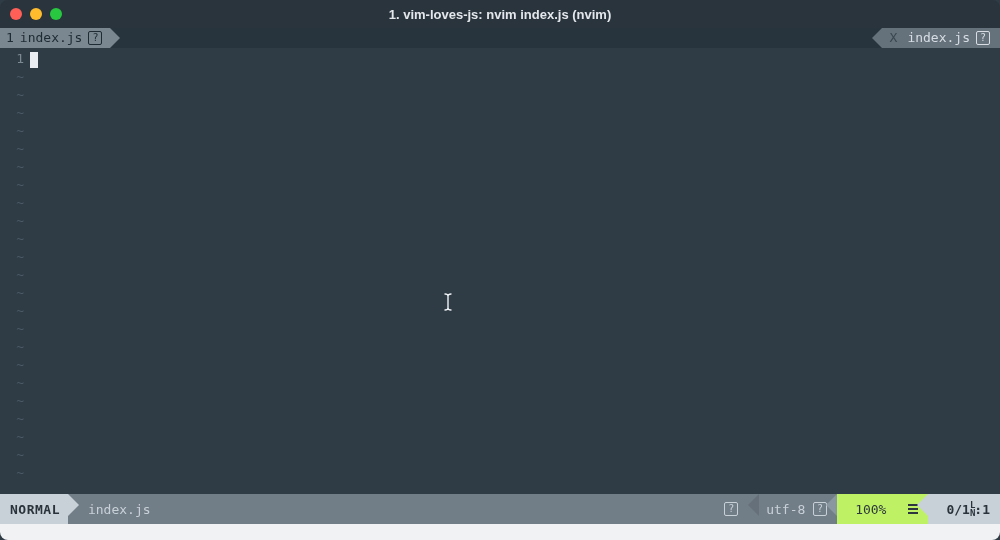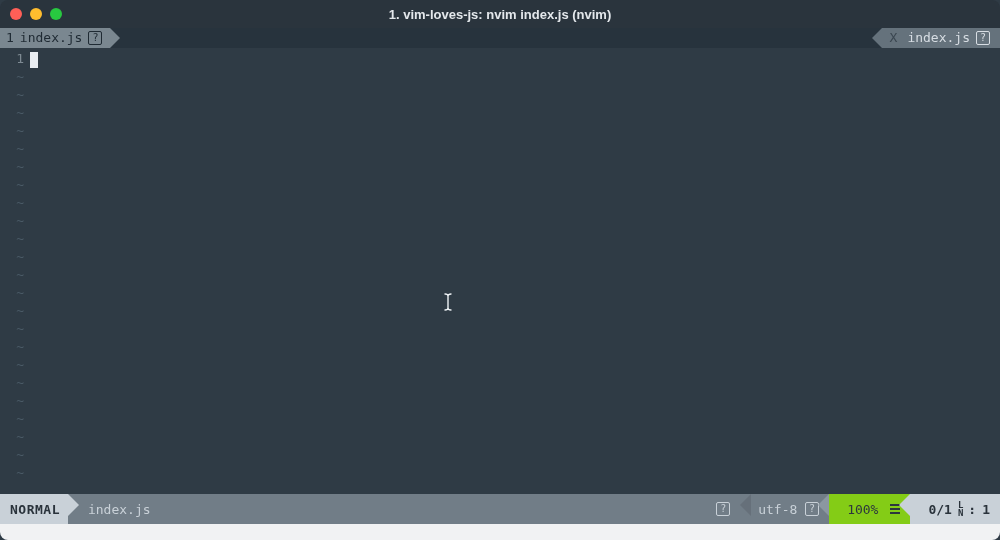--- a/index.html
+++ b/index.html
@@ -191,39 +191,38 @@
   .seg.enc { position: relative; padding-left: 18px; }
   .seg.enc::before {
     content: "";
     position: absolute; left: 0; top: 0;
     border-top: 11px solid transparent;
     border-bottom: 11px solid transparent;
     border-right: 11px solid var(--status-bg);
     filter: brightness(0.9);
   }
   .seg.pct {
-    background: #84cc16;
+    background: #bef264;
     color: #2d363e;
     position: relative;
     padding-left: 18px;
-    gap: 12px;
+    gap: 22px;
   }
   .seg.pct::before {
     content: "";
     position: absolute; left: -11px; top: 0;
     border-top: 11px solid transparent;
     border-bottom: 11px solid transparent;
     border-right: 11px solid #8b97a0;
   }
   .seg.pos {
     background: var(--normal-bg);
     color: var(--normal-fg);
     position: relative;
     padding-left: 18px;
-    gap: 6px;
     font-weight: 600;
   }
   .seg.pos::before {
     content: "";
     position: absolute; left: -11px; top: 0;
     border-top: 11px solid transparent;
     border-bottom: 11px solid transparent;
     border-right: 11px solid var(--normal-bg);
   }
   .ln-glyph {

